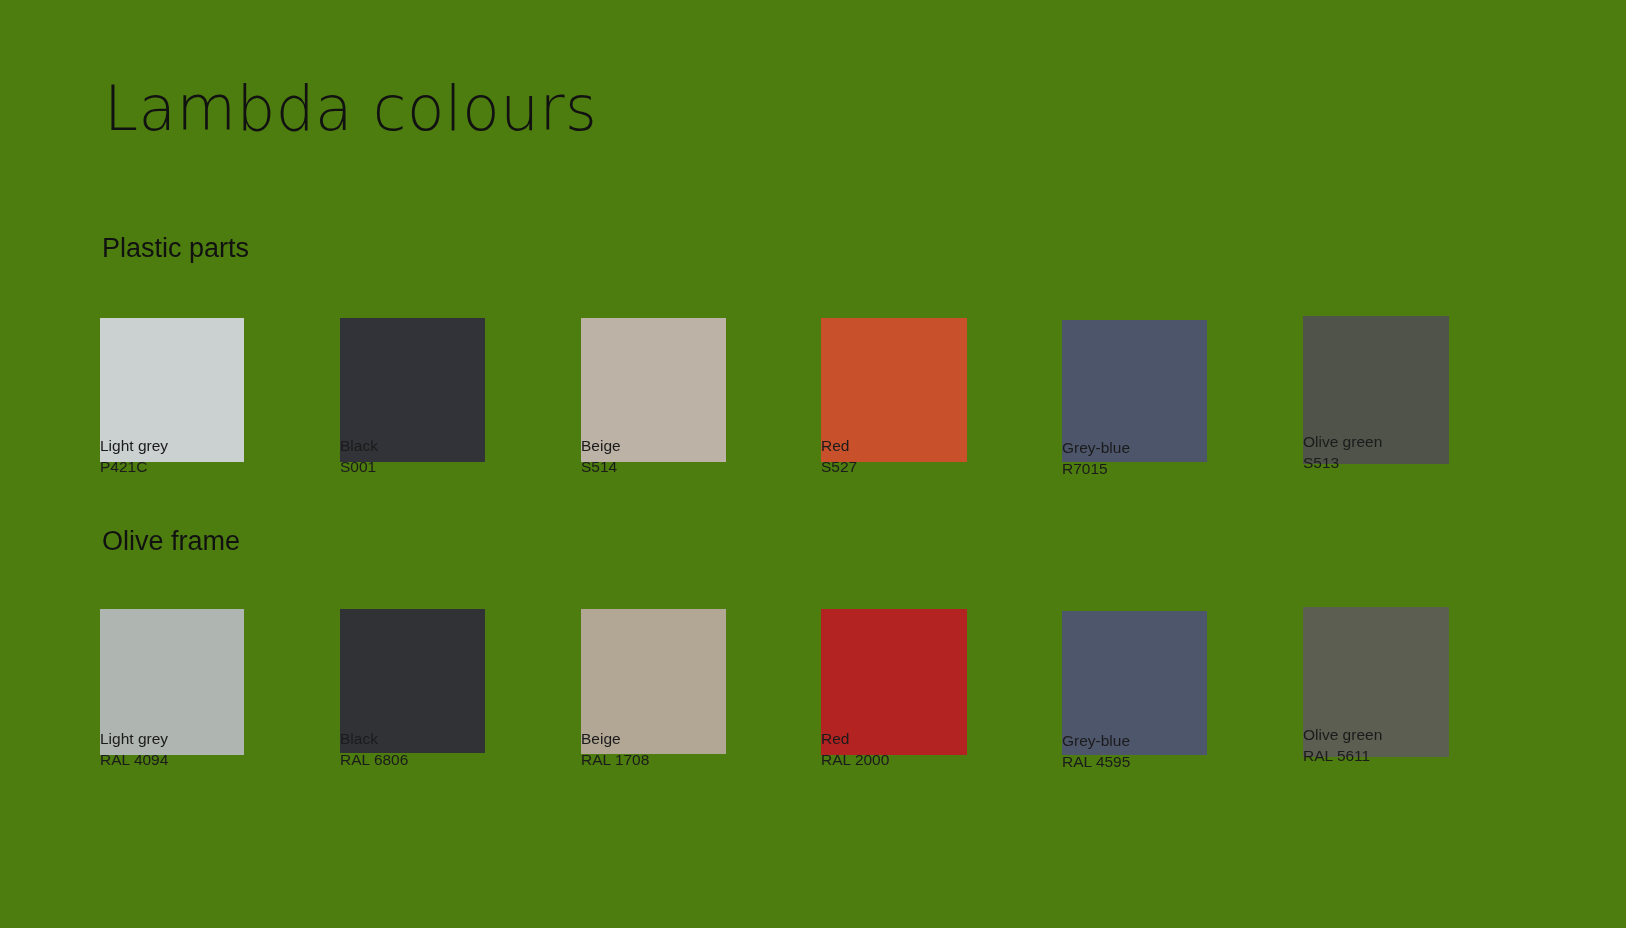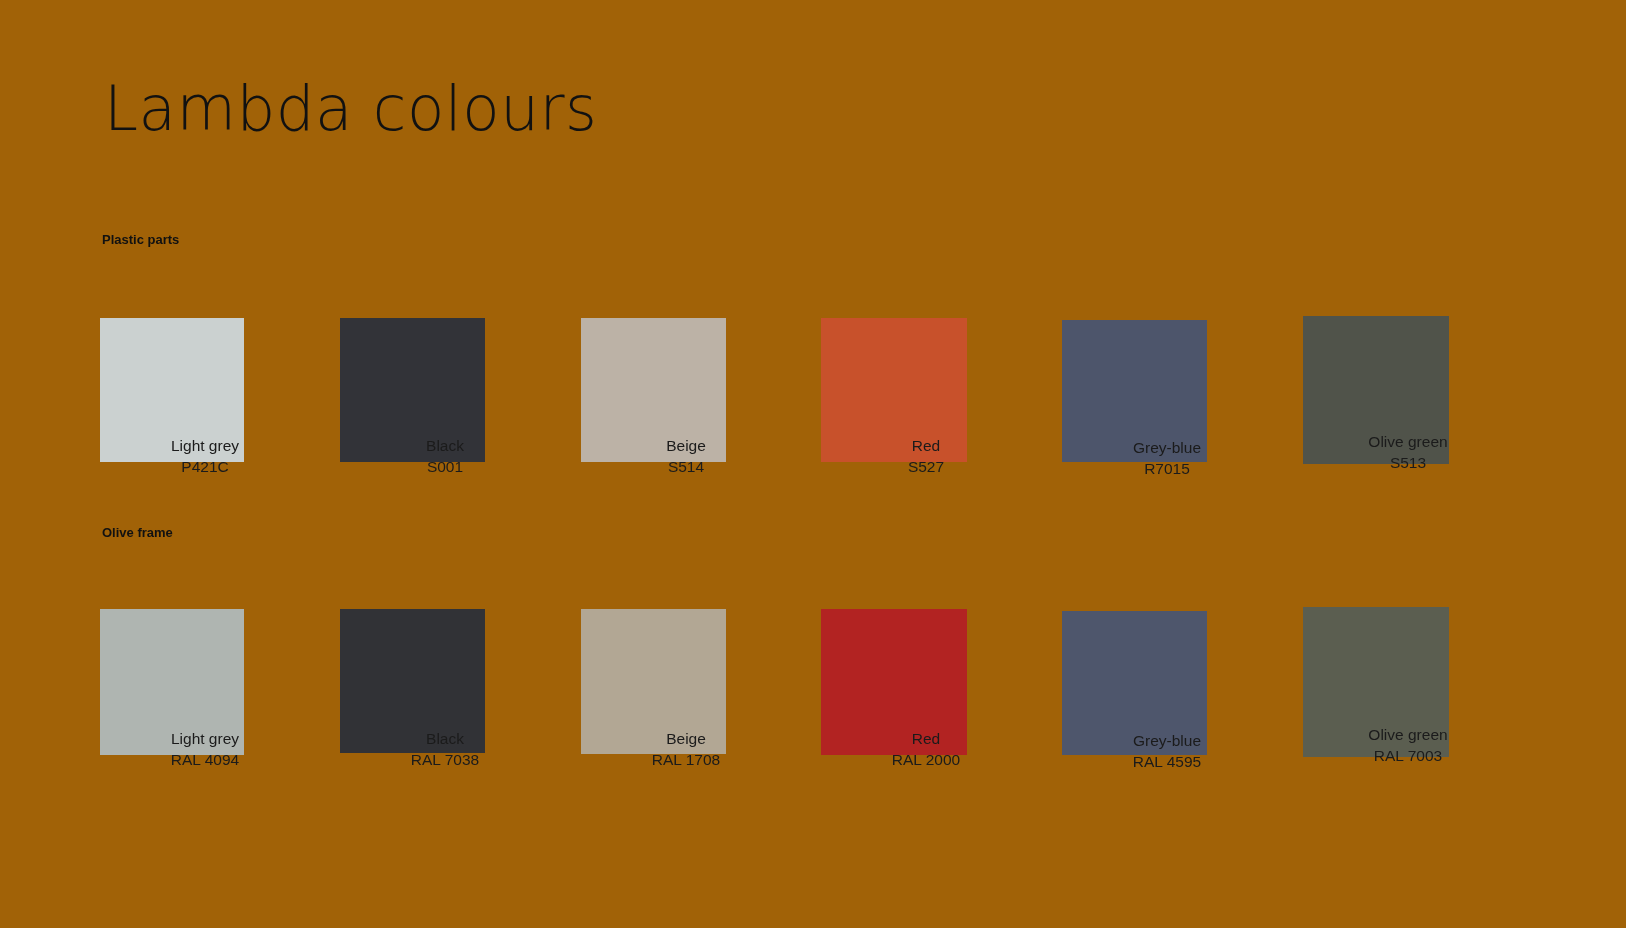--- a/index.html
+++ b/index.html
@@ -12,21 +12,21 @@
     height: 928px;
     background: #ffffff;
     font-family: "Liberation Sans", sans-serif;
     color: #1a1a1a;
     overflow: hidden;
     position: relative;
   }
   .slide {
     position: absolute;
     inset: 0;
-    background: #a16207;
+    background: #4d7c0f;
   }
 
   
   .page-title {
     position: absolute;
     left: 104px;
     top: 76px;
     font-family: "DejaVu Sans", sans-serif;
     font-weight: 100;
     font-size: 63px;
@@ -45,22 +45,22 @@
     width: 1626px;
   }
   .section-plastic { top: 232px; }
   .section-metal   { top: 525px; }
 
   .section-title {
     position: absolute;
     left: 102px;
     top: 0;
     font-family: "Liberation Sans", sans-serif;
-    font-weight: 700;
-    font-size: 13px;
+    font-weight: 400;
+    font-size: 27px;
     line-height: 1.2;
     color: #111111;
     white-space: nowrap;
   }
 
   
   .swatch-row {
     position: absolute;
     left: 0;
     top: 40px;
@@ -83,21 +83,20 @@
     width: 210px;
   }
   .swatch-name,
   .swatch-code {
     font-family: "Liberation Sans", sans-serif;
     font-weight: 400;
     font-size: 15.5px;
     line-height: 20.5px;
     color: #1b1b1b;
     white-space: nowrap;
-    text-align: center;
   }
 </style>
 </head>
 <body>
 
 <div class="slide">
 
   <div class="page-title">Lambda colours</div>
 
   <div class="section section-plastic">
@@ -166,21 +165,21 @@
         <div class="swatch-labels" style="top: 164px;">
           <div class="swatch-name">Light grey</div>
           <div class="swatch-code">RAL 4094</div>
         </div>
       </div>
 
       <div class="swatch-cell" style="left: 340px;">
         <div class="swatch-chip" style="top: 44px; width: 145px; height: 144px; background: rgb(49, 50, 54);"></div>
         <div class="swatch-labels" style="top: 164px;">
           <div class="swatch-name">Black</div>
-          <div class="swatch-code">RAL 7038</div>
+          <div class="swatch-code">RAL 6806</div>
         </div>
       </div>
 
       <div class="swatch-cell" style="left: 581px;">
         <div class="swatch-chip" style="top: 44px; width: 145px; height: 145px; background: rgb(178, 167, 148);"></div>
         <div class="swatch-labels" style="top: 164px;">
           <div class="swatch-name">Beige</div>
           <div class="swatch-code">RAL 1708</div>
         </div>
       </div>
@@ -198,20 +197,20 @@
         <div class="swatch-labels" style="top: 166px;">
           <div class="swatch-name">Grey-blue</div>
           <div class="swatch-code">RAL 4595</div>
         </div>
       </div>
 
       <div class="swatch-cell" style="left: 1303px;">
         <div class="swatch-chip" style="top: 42px; width: 146px; height: 150px; background: rgb(91, 94, 80);"></div>
         <div class="swatch-labels" style="top: 160px;">
           <div class="swatch-name">Olive green</div>
-          <div class="swatch-code">RAL 7003</div>
+          <div class="swatch-code">RAL 5611</div>
         </div>
       </div>
 
     </div>
   </div>
 
 </div>
 
 </body></html>

